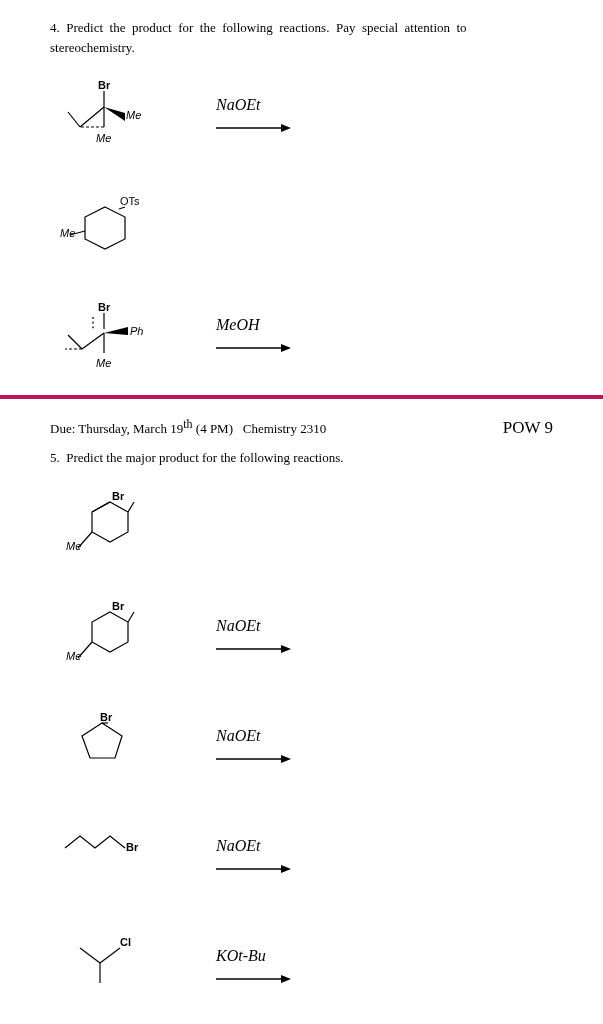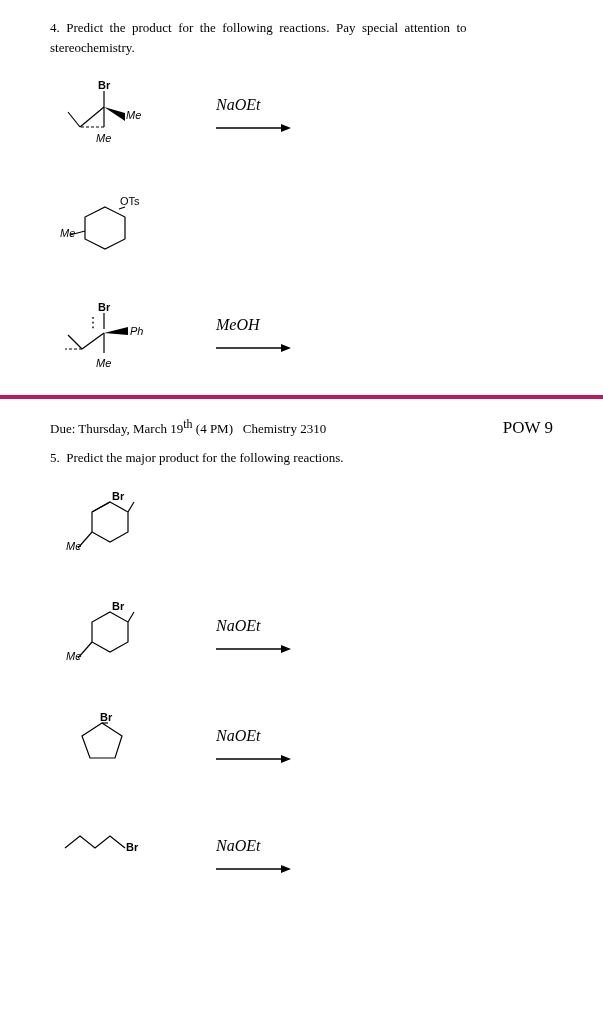--- a/index.html
+++ b/index.html
@@ -276,16 +276,36 @@
         <span class="reagent-label">NaOEt</span>
         <div class="arrow-line">
           <svg width="75" height="20">
             <line x1="0" y1="10" x2="65" y2="10" stroke="#000" stroke-width="1.5"></line>
             <polygon points="65,6 75,10 65,14" fill="#000"></polygon>
           </svg>
         </div>
       </div>
     </div>
 
+    <div class="reaction-row">
+      <div class="molecule">
+        <svg class="molecule-svg" width="100" height="60" viewBox="0 0 100 60">
+
+          <line x1="20" y1="20" x2="40" y2="35" stroke="#000" stroke-width="1.2"></line>
+          <line x1="40" y1="35" x2="40" y2="55" stroke="#000" stroke-width="1.2"></line>
+          <line x1="40" y1="35" x2="60" y2="20" stroke="#000" stroke-width="1.2"></line>
+          <text x="60" y="18" font-family="Arial" font-size="11" font-weight="bold">Cl</text>
+        </svg>
+      </div>
+      <div class="arrow-reagent">
+        <span class="reagent-label">KOt-Bu</span>
+        <div class="arrow-line">
+          <svg width="75" height="20">
+            <line x1="0" y1="10" x2="65" y2="10" stroke="#000" stroke-width="1.5"></line>
+            <polygon points="65,6 75,10 65,14" fill="#000"></polygon>
+          </svg>
+        </div>
+      </div>
+    </div>
 
   </div>
 
 </div>
 
 </body></html>

